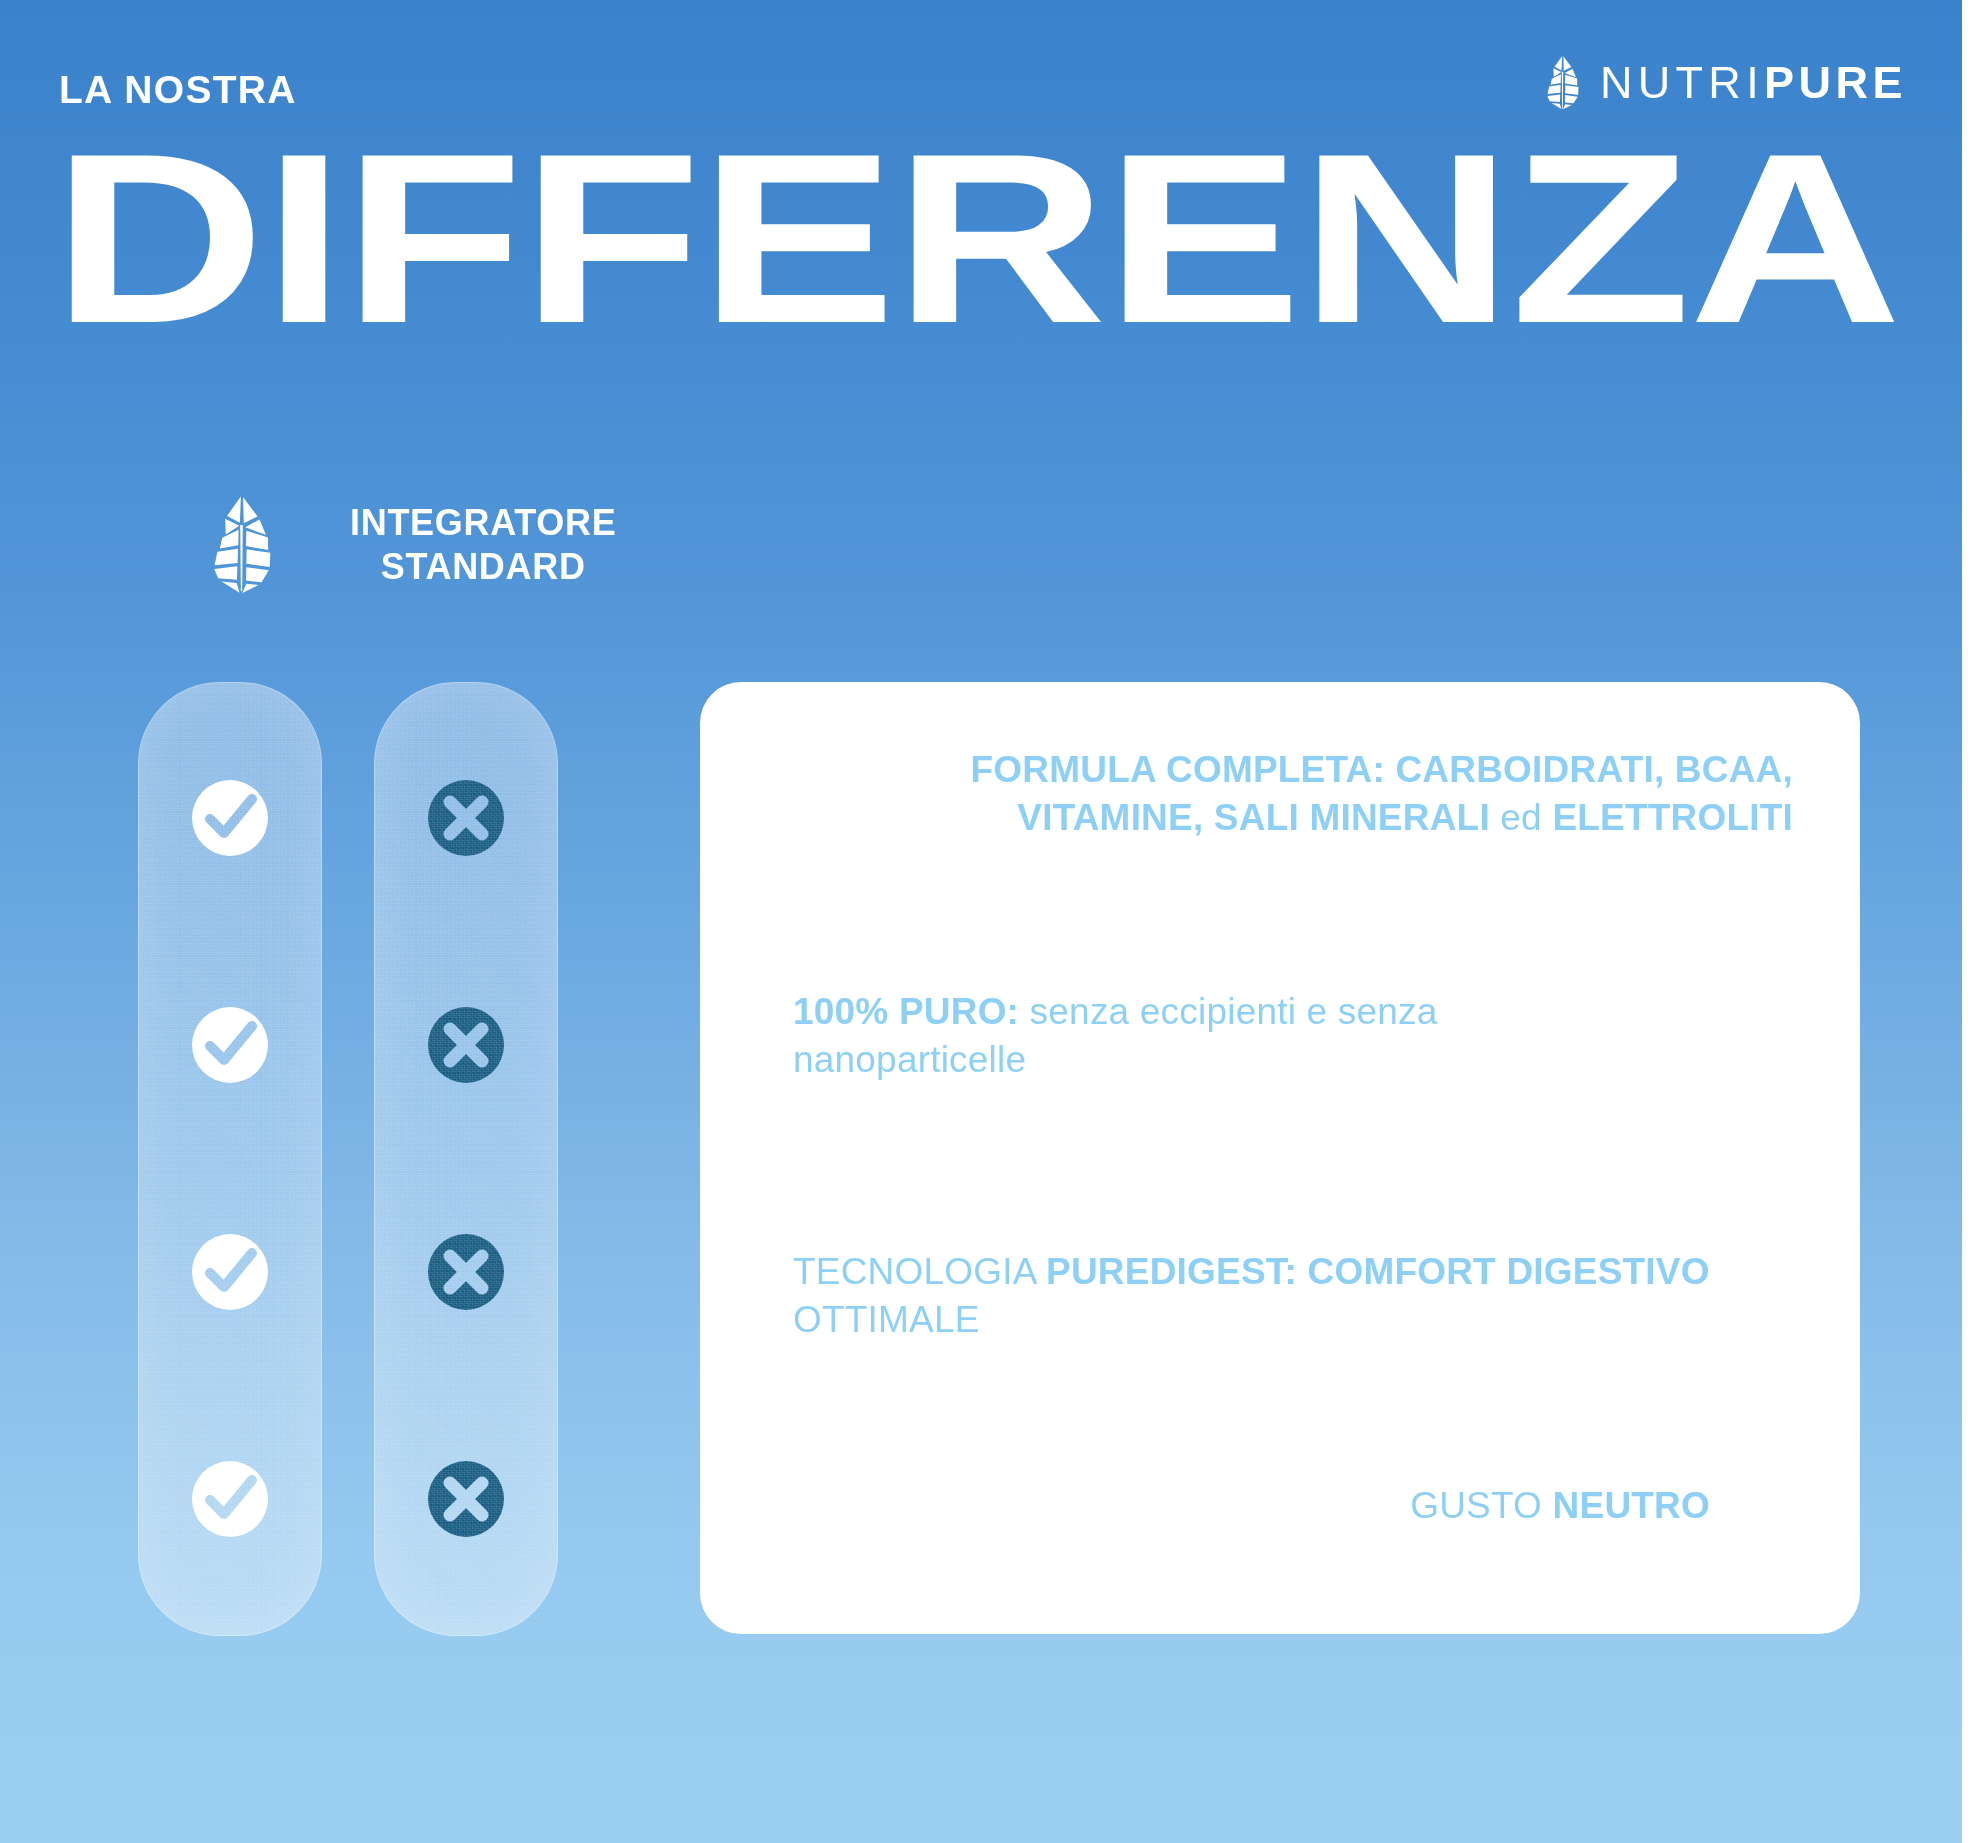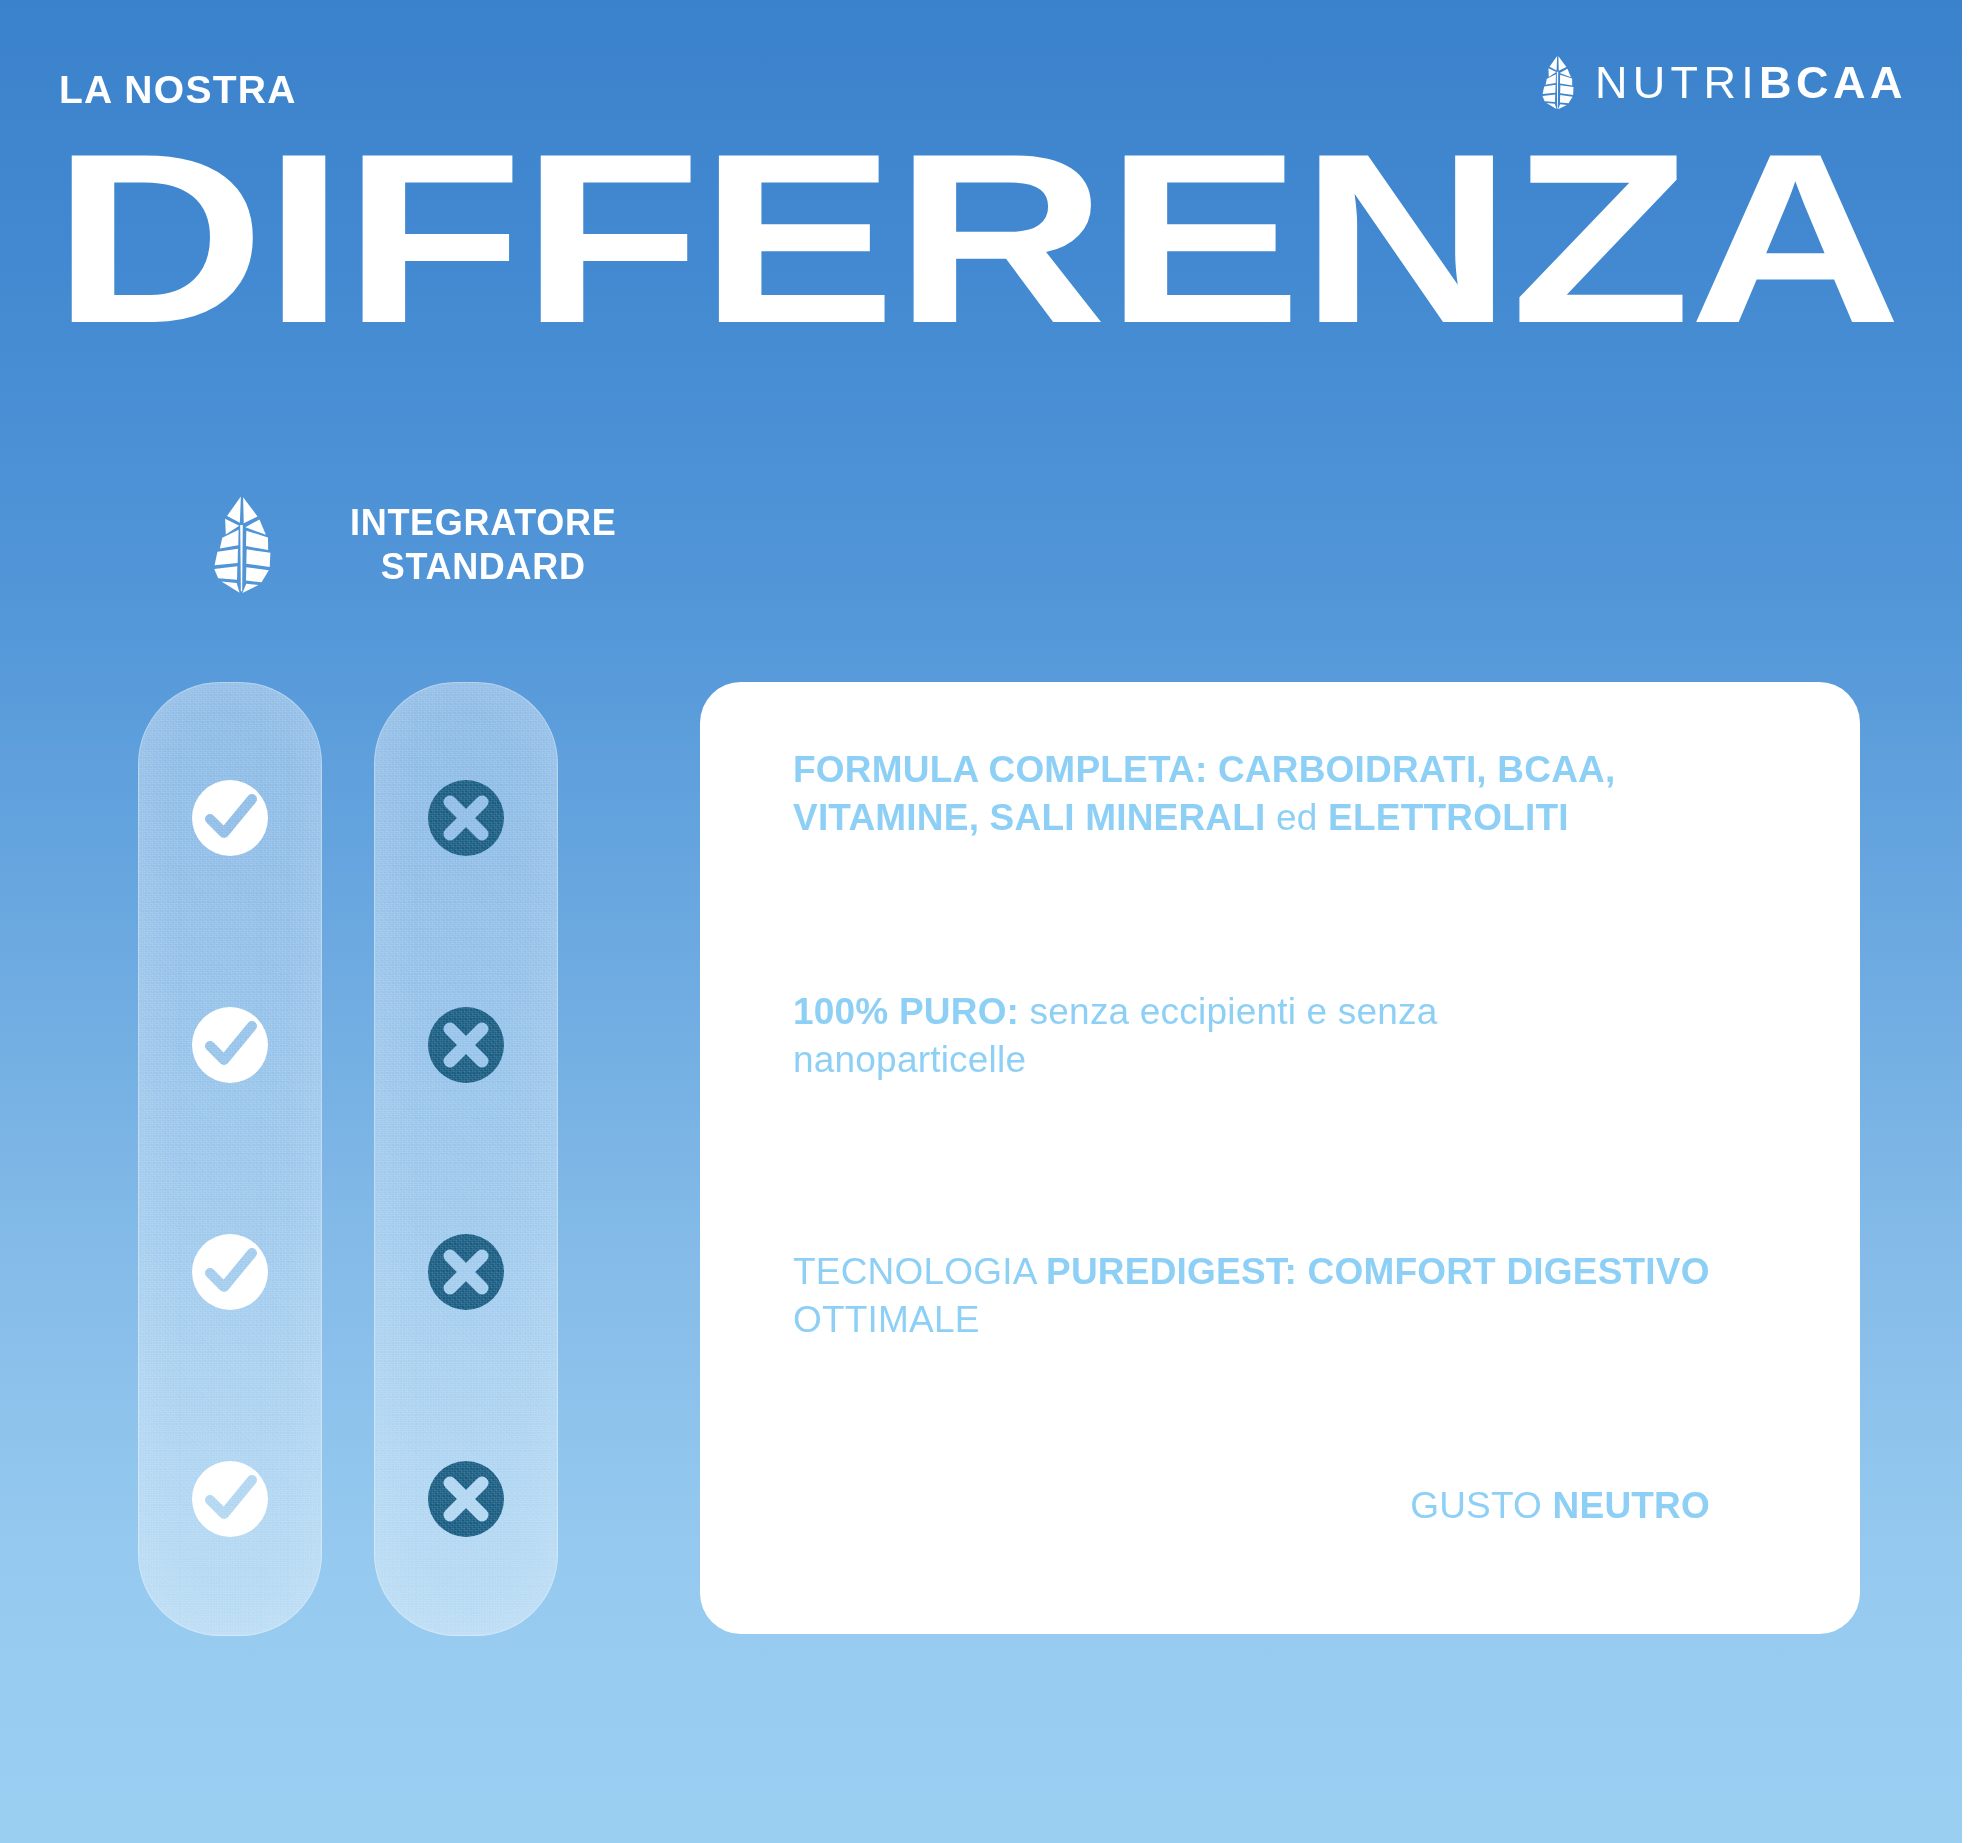--- a/index.html
+++ b/index.html
@@ -152,21 +152,21 @@
     right: 43px;
   }
   .feature {
     font-size: 37px;
     line-height: 1.30;
     color: #8ed0f5;
     font-weight: 400;
     letter-spacing: 0.2px;
   }
   .feature b { font-weight: 700; }
-  .f1 { position: absolute; top: 0px;   left: 0; right: 24px; }
+  .f1 { position: absolute; top: 0px;   left: 0; right: 24px; text-align: right; }
   .f2 { position: absolute; top: 242px; left: 0; right: 164px; }
   .f3 { position: absolute; top: 485px; left: 0; right: 93px; margin-top: 17px; }
   .f4 { position: absolute; top: 736px; left: 0; right: 107px; text-align: right; }
 </style>
 </head>
 <body>
 
 <div class="stage">
 
   <div class="eyebrow">LA NOSTRA</div>
@@ -184,21 +184,21 @@
         <polygon points="27.2,34.0 42.0,36.2 41.6,45.0 27.0,43.0"></polygon>
         <polygon points="7.0,46.2 21.4,44.6 21.2,53.0 9.5,52.0"></polygon>
         <polygon points="27.0,45.2 41.0,47.0 36.5,54.5 26.8,53.5"></polygon>
         <polygon points="11.5,54.0 21.0,55.0 22.8,61.0"></polygon>
         <polygon points="27.0,55.5 34.5,56.3 24.6,61.2"></polygon>
         <polygon points="23.2,18.8 24.8,18.8 24.4,60.2 23.6,60.2"></polygon>
       </g>
     </svg>
     <div class="brand-word">
       <span class="light">NUTRI</span>
-        <span class="heavy">BCAA</span>
+        <span class="heavy">PURE</span>
     </div>
   </div>
 
   <div class="headline">DIFFERENZA</div>
 
   <div class="legend">
     <svg class="legend-leaf" viewBox="0 0 48 62" aria-hidden="true">
       <g fill="#ffffff">
         <polygon points="23.6,1 23.0,17.5 15.0,13.2"></polygon>
         <polygon points="25.0,1.5 34.0,13.5 25.4,17.8"></polygon>

